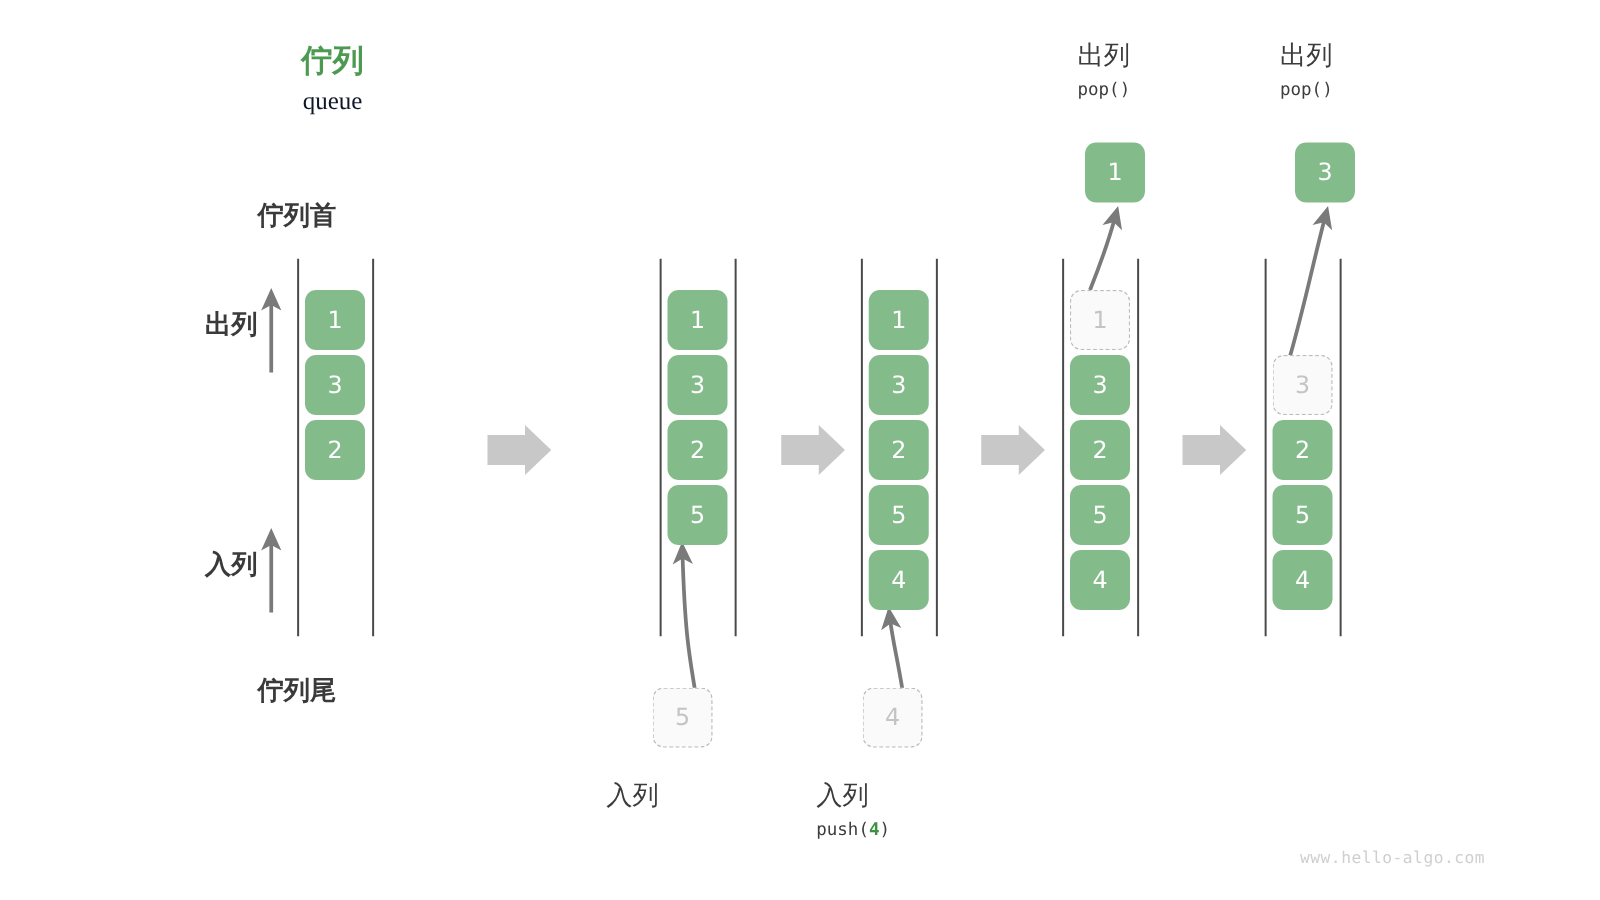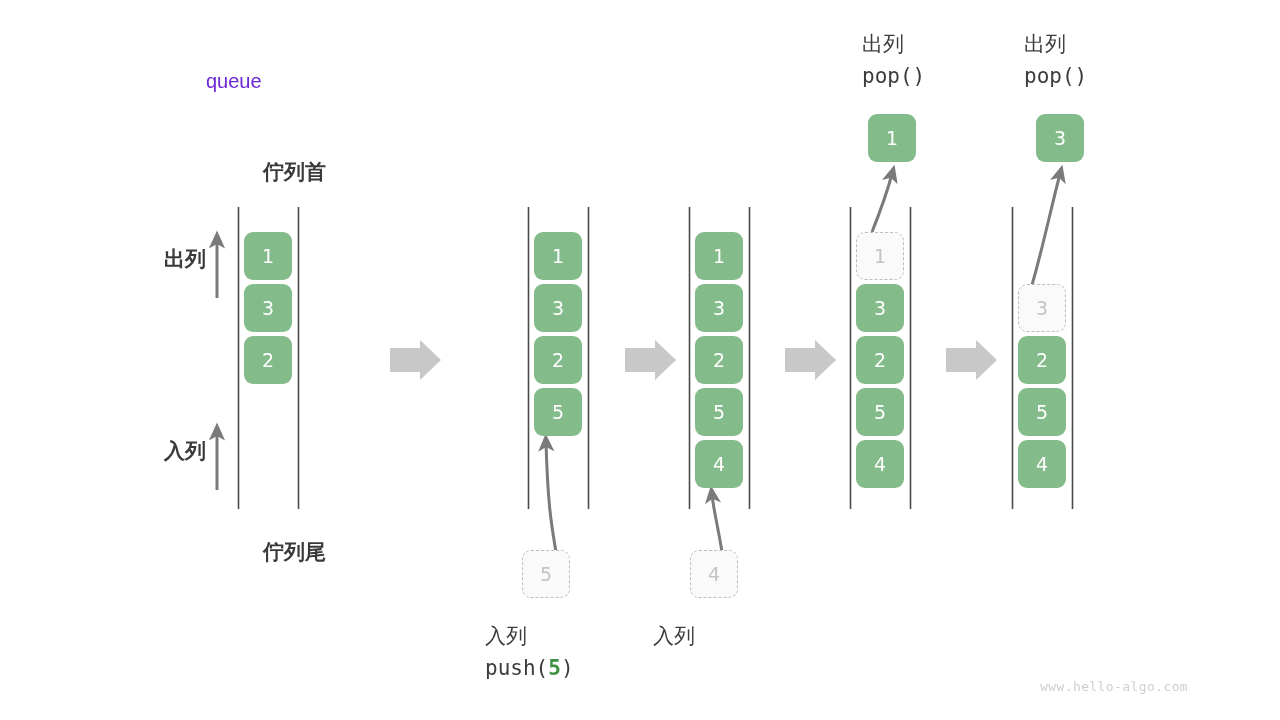--- a/index.html
+++ b/index.html
@@ -25,43 +25,44 @@
   
   .title-cn {
     font-family: "DejaVu Sans", "Liberation Sans", sans-serif;
     font-weight: bold;
     font-size: 25px;
     color: #4C9A51;
     white-space: nowrap;
     text-align: center;
   }
   .title-mono {
-    font-family: Liberation Sans, sans-serif;
+    font-family: Liberation Serif, serif;
     font-size: 20px;
-    color: #6d28d9;
-    white-space: nowrap;
+    color: #0f172a;
+    white-space: nowrap;
+    text-align: center;
   }
   .label-bold {
     font-family: "DejaVu Sans", "Liberation Sans", sans-serif;
     font-weight: bold;
     font-size: 21px;
     color: #3A3A3A;
     white-space: nowrap;
-    text-align: right;
+    text-align: left;
   }
   .op-cn {
     font-family: "DejaVu Sans", "Liberation Sans", sans-serif;
     font-size: 21px;
     color: #3C3C3C;
     white-space: nowrap;
     text-align: center;
   }
   .op-mono {
     font-family: "DejaVu Sans Mono", "Liberation Mono", monospace;
-    font-size: 21px;
+    font-size: 14px;
     color: #3C3C3C;
     white-space: nowrap;
     text-align: center;
   }
   .op-mono .arg { color: #3F9142; font-weight: bold; }
   .watermark {
     font-family: "DejaVu Sans Mono", "Liberation Mono", monospace;
     font-size: 13px;
     color: #CFCFCF;
     white-space: nowrap;
@@ -165,20 +166,21 @@
       <path d="M625,348 L655,348 L655,340 L676,360 L655,380 L655,372 L625,372 Z"></path>
     </g>
     <g fill="#C8C8C8">
       <path d="M785,348 L815,348 L815,340 L836,360 L815,380 L815,372 L785,372 Z"></path>
     </g>
     <g fill="#C8C8C8">
       <path d="M946,348 L976,348 L976,340 L997,360 L976,380 L976,372 L946,372 Z"></path>
     </g>
   </svg>
 
+  <div class="abs title-cn" style="left:206px; top:32px; width:120px;">佇列</div>
   <div class="abs title-mono" style="left:206px; top:70px; width:120px;">queue</div>
 
   <div class="abs label-bold" style="left:206px; top:158px; width:120px;">佇列首</div>
   <div class="abs label-bold" style="left:206px; top:538px; width:120px;">佇列尾</div>
 
   <div class="abs label-bold" style="left:140px; top:245px; width:66px; text-align:right;">出列</div>
   <div class="abs label-bold" style="left:140px; top:437px; width:66px; text-align:right;">入列</div>
 
   <div class="abs" style="left:244px; top:232px;">
     <div class="cell" style="position:absolute; left:0; top:0;">1</div>
@@ -187,33 +189,33 @@
   </div>
 
   <div class="abs" style="left:534px; top:232px;">
     <div class="cell" style="position:absolute; left:0; top:0;">1</div>
     <div class="cell" style="position:absolute; left:0; top:52px;">3</div>
     <div class="cell" style="position:absolute; left:0; top:104px;">2</div>
     <div class="cell" style="position:absolute; left:0; top:156px;">5</div>
   </div>
   <div class="abs cell ghost" style="left:522px; top:550px;">5</div>
   <div class="abs op-cn" style="left:485px; top:622px; width:130px; text-align:left;">入列</div>
-  <div class="abs op-mono" style="left:485px; top:656px; width:160px; text-align:left;">
-    <span>push(</span><span class="arg">5</span><span>)</span>
-  </div>
 
   <div class="abs" style="left:695px; top:232px;">
     <div class="cell" style="position:absolute; left:0; top:0;">1</div>
     <div class="cell" style="position:absolute; left:0; top:52px;">3</div>
     <div class="cell" style="position:absolute; left:0; top:104px;">2</div>
     <div class="cell" style="position:absolute; left:0; top:156px;">5</div>
     <div class="cell" style="position:absolute; left:0; top:208px;">4</div>
   </div>
   <div class="abs cell ghost" style="left:690px; top:550px;">4</div>
   <div class="abs op-cn" style="left:653px; top:622px; width:130px; text-align:left;">入列</div>
+  <div class="abs op-mono" style="left:653px; top:656px; width:160px; text-align:left;">
+    <span>push(</span><span class="arg">4</span><span>)</span>
+  </div>
 
   <div class="abs" style="left:856px; top:232px;">
     <div class="cell ghost" style="position:absolute; left:0; top:0;">1</div>
     <div class="cell" style="position:absolute; left:0; top:52px;">3</div>
     <div class="cell" style="position:absolute; left:0; top:104px;">2</div>
     <div class="cell" style="position:absolute; left:0; top:156px;">5</div>
     <div class="cell" style="position:absolute; left:0; top:208px;">4</div>
   </div>
   <div class="abs cell popped" style="left:868px; top:114px;">1</div>
   <div class="abs op-cn" style="left:862px; top:30px; width:120px; text-align:left;">出列</div>

